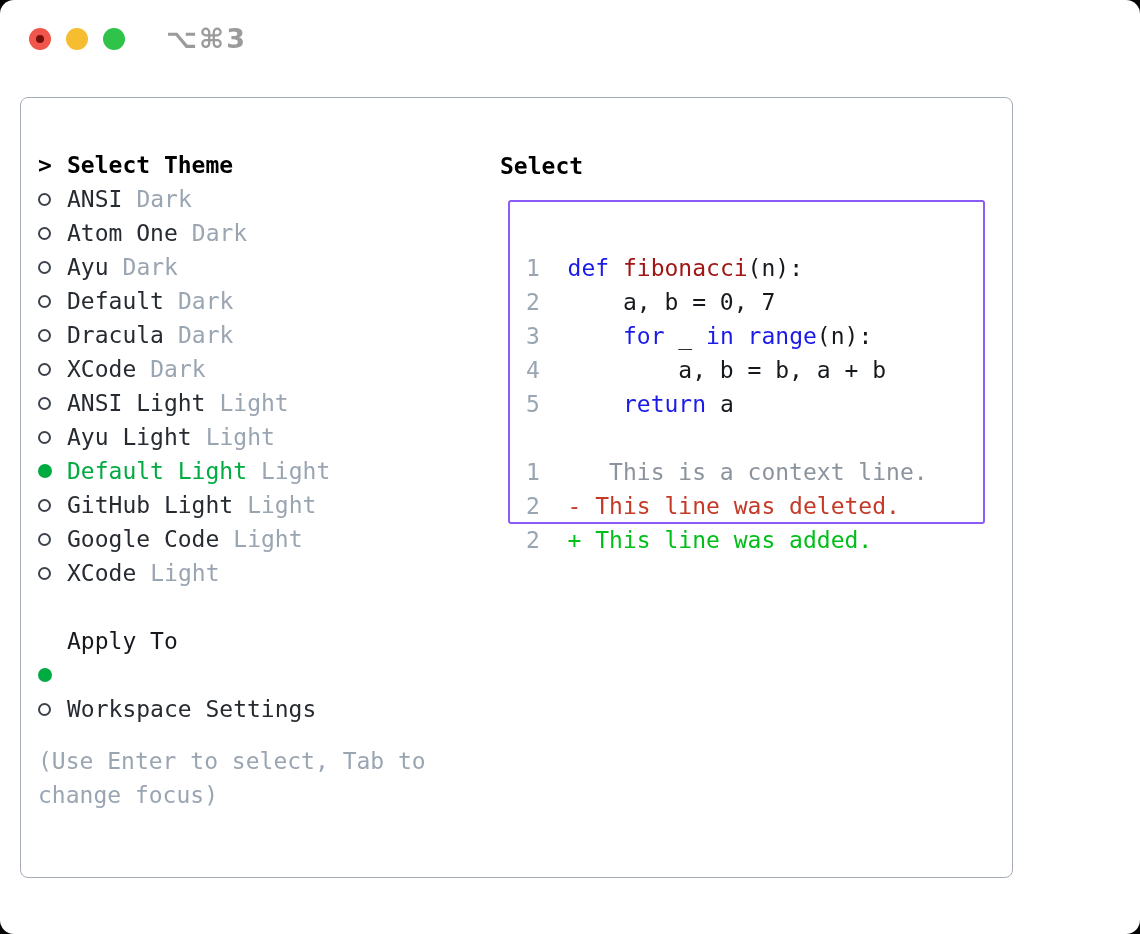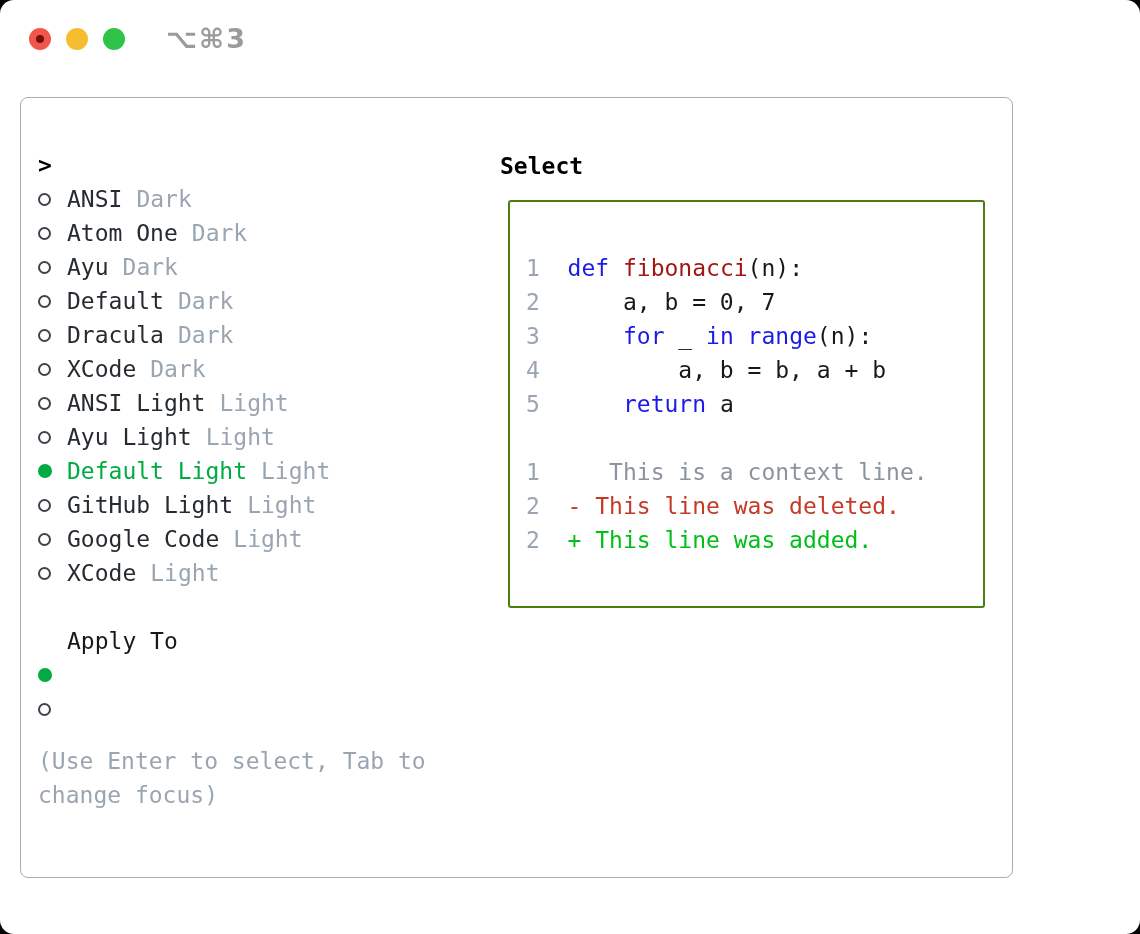--- a/index.html
+++ b/index.html
@@ -30,22 +30,22 @@
   .label.sel{color:#00ab41;}
   .tag{color:#9aa5b2;margin-left:14px;white-space:pre;}
   .section-title{color:#15181c;}
   .list-title{font-weight:bold;color:#000;}
   .spacer{height:34px;}
   .hint{margin-top:18px;color:#9aa5b2;white-space:pre-line;}
 
   
   .preview-label{position:absolute;left:500px;top:149px;height:34px;line-height:34px;
                  font-size:23px;font-weight:bold;color:#000;}
-  .preview-box{position:absolute;left:508px;top:200px;width:477px;height:408px;box-sizing:border-box;
-               border:2px solid #4d7c0f;border-radius:3px;background:#fff;}
+  .preview-box{position:absolute;left:508px;top:200px;width:477px;height:324px;box-sizing:border-box;
+               border:2px solid #8b5cf6;border-radius:3px;background:#fff;}
   .code-area{position:absolute;left:16px;top:49px;font-size:23px;line-height:34px;}
   .code-line{height:34px;white-space:pre;}
   .tk-num{color:#9aa5b2;}
   .tk-kw{color:#1b1be8;}
   .tk-fn{color:#a31515;}
   .tk-pl{color:#15181c;}
   .tk-ctx{color:#8b939d;}
   .tk-del{color:#c43a27;}
   .tk-add{color:#00bf18;}
 </style>
@@ -57,20 +57,21 @@
   <div class="traffic red"></div>
   <div class="traffic yellow"></div>
   <div class="traffic green"></div>
   <div class="win-title">⌥⌘3</div>
 
   <div class="panel"></div>
 
   <div class="left-col">
     <div class="row">
       <span class="prefix"><span class="prompt-char">&gt;</span></span>
+      <span class="label list-title">Select Theme</span>
     </div>
 
     <div>
         <div class="row"><span class="prefix"><span class="radio"></span></span><span class="label">ANSI</span><span class="tag">Dark</span></div>
         <div class="row"><span class="prefix"><span class="radio"></span></span><span class="label">Atom One</span><span class="tag">Dark</span></div>
         <div class="row"><span class="prefix"><span class="radio"></span></span><span class="label">Ayu</span><span class="tag">Dark</span></div>
         <div class="row"><span class="prefix"><span class="radio"></span></span><span class="label">Default</span><span class="tag">Dark</span></div>
         <div class="row"><span class="prefix"><span class="radio"></span></span><span class="label">Dracula</span><span class="tag">Dark</span></div>
         <div class="row"><span class="prefix"><span class="radio"></span></span><span class="label">XCode</span><span class="tag">Dark</span></div>
         <div class="row"><span class="prefix"><span class="radio"></span></span><span class="label">ANSI Light</span><span class="tag">Light</span></div>
@@ -83,21 +84,21 @@
 
     <div class="spacer"></div>
 
     <div class="row">
       <span class="prefix"></span>
       <span class="label section-title">Apply To</span>
     </div>
 
     <div>
         <div class="row"><span class="prefix"><span class="radio on"></span></span></div>
-        <div class="row"><span class="prefix"><span class="radio"></span></span></div>
+        <div class="row"><span class="prefix"><span class="radio"></span></span><span class="label">Workspace Settings</span></div>
       </div>
 
     <div class="hint">(Use Enter to select, Tab to
 change focus)</div>
   </div>
 
   <div class="preview-label">Select</div>
   <div class="preview-box">
     <div class="code-area">
         <div class="code-line"><span class="tk-num">1</span><span class="tk-pl">  </span><span class="tk-kw">def</span><span class="tk-pl"> </span><span class="tk-fn">fibonacci</span><span class="tk-pl">(n):</span></div>

